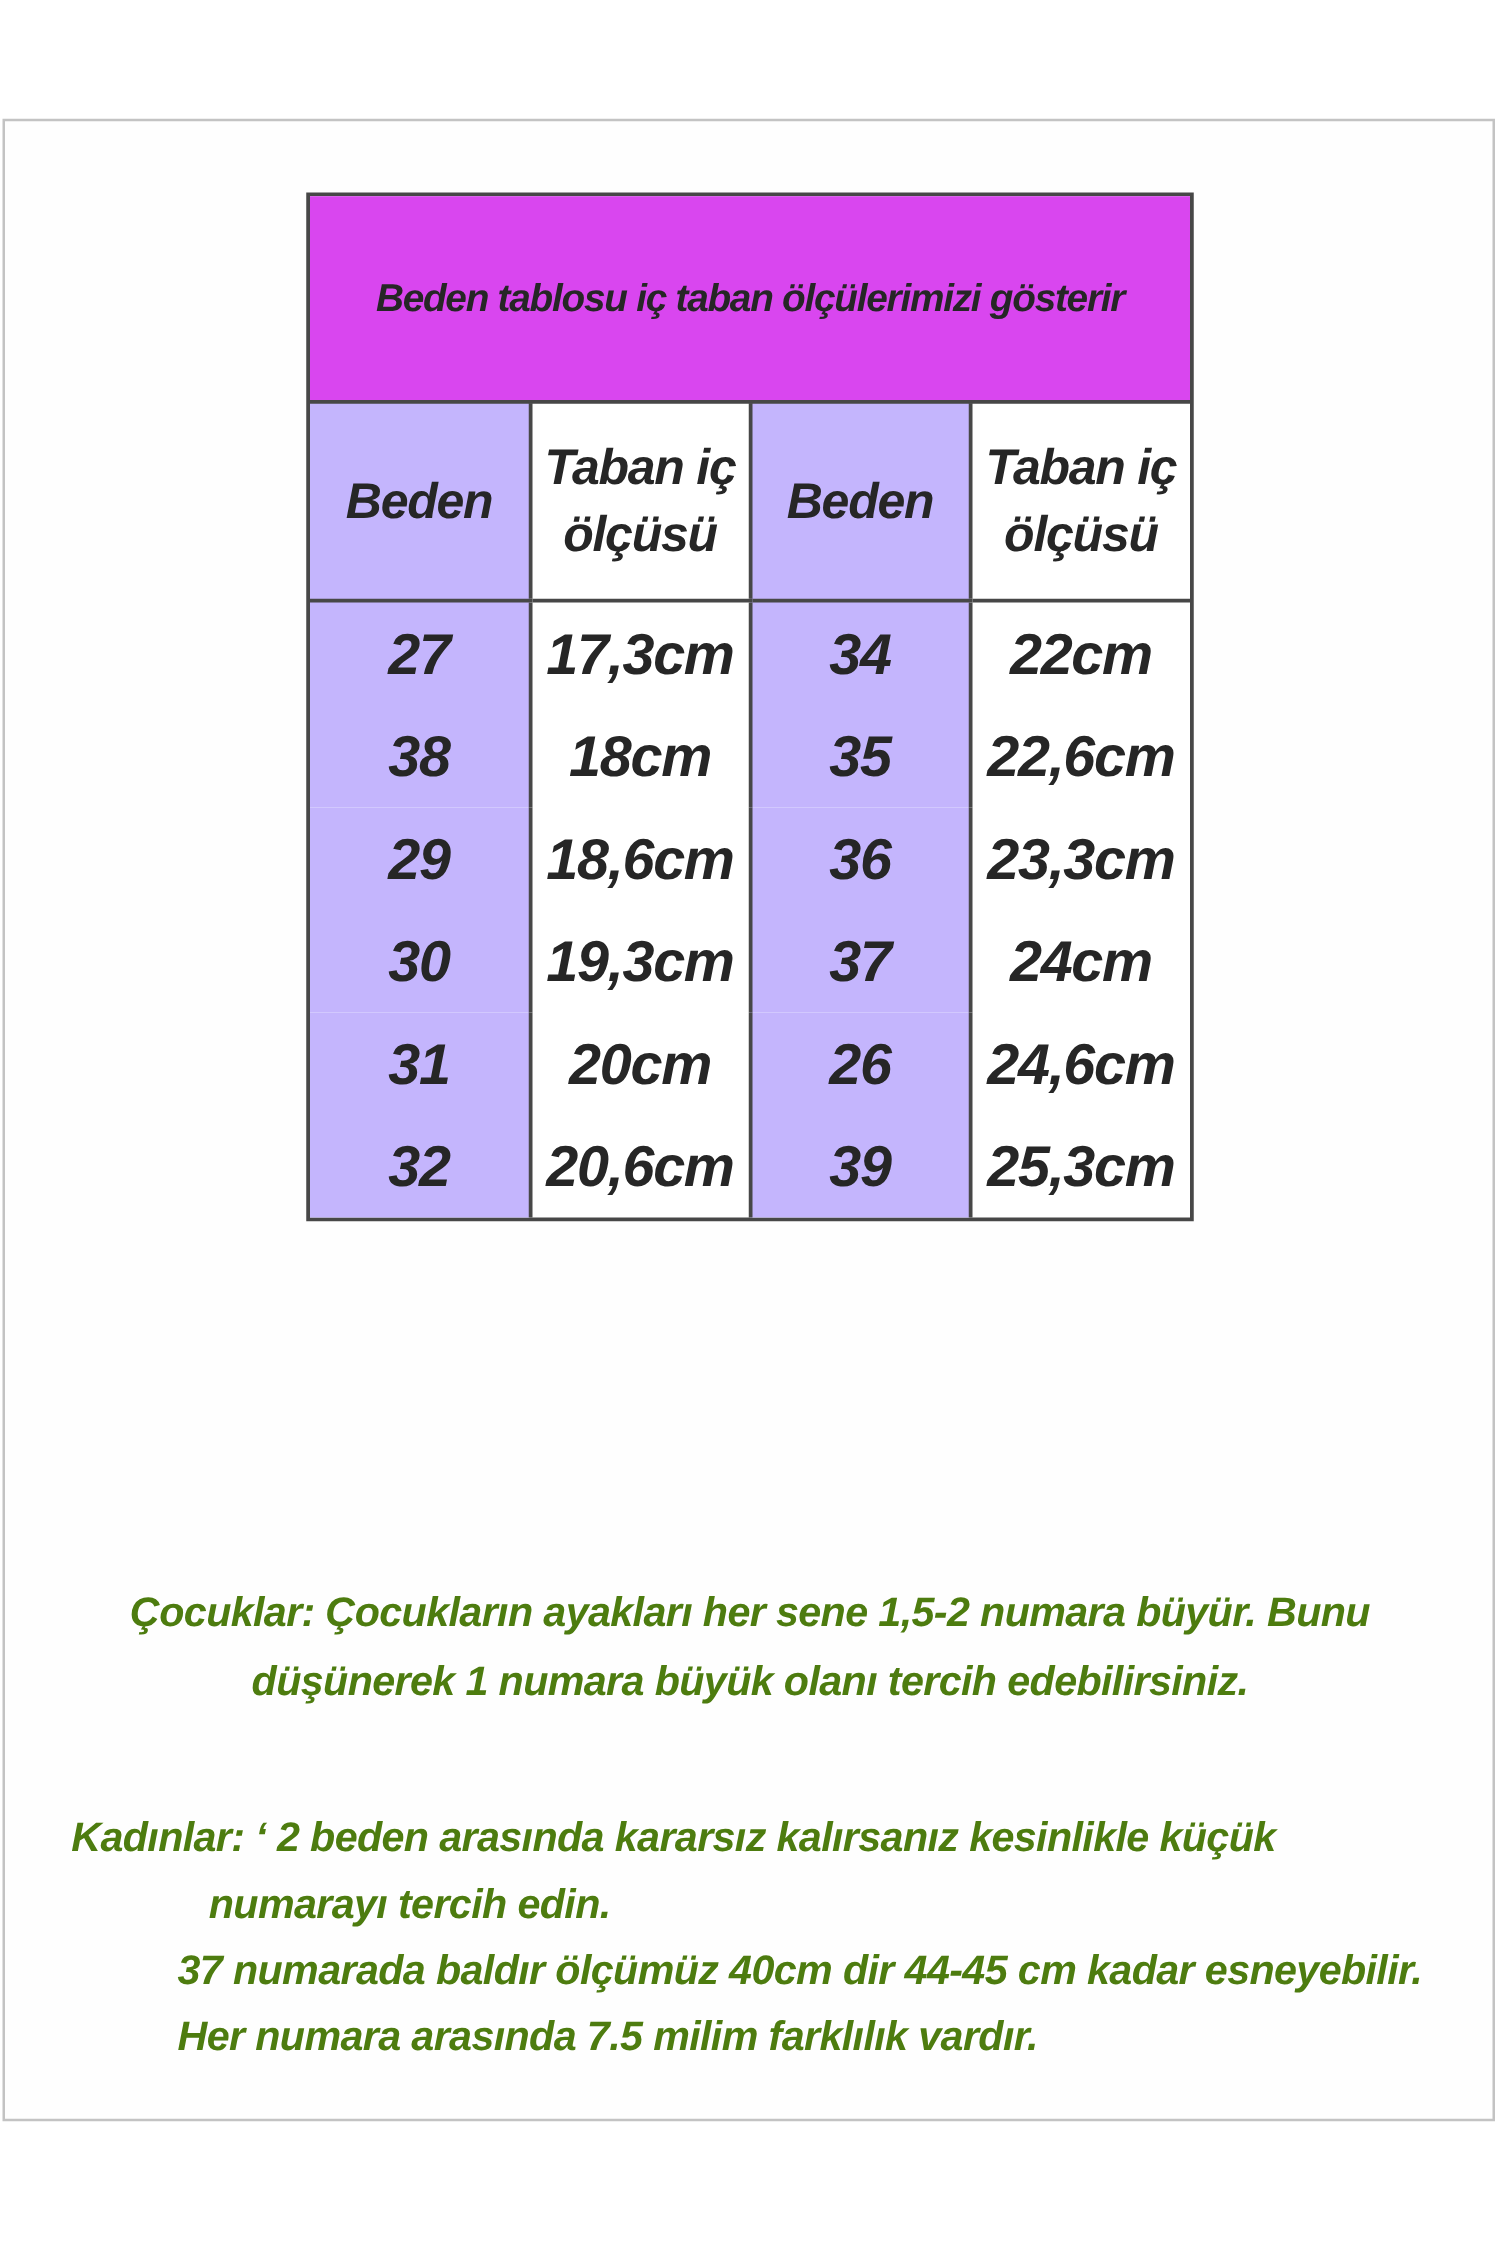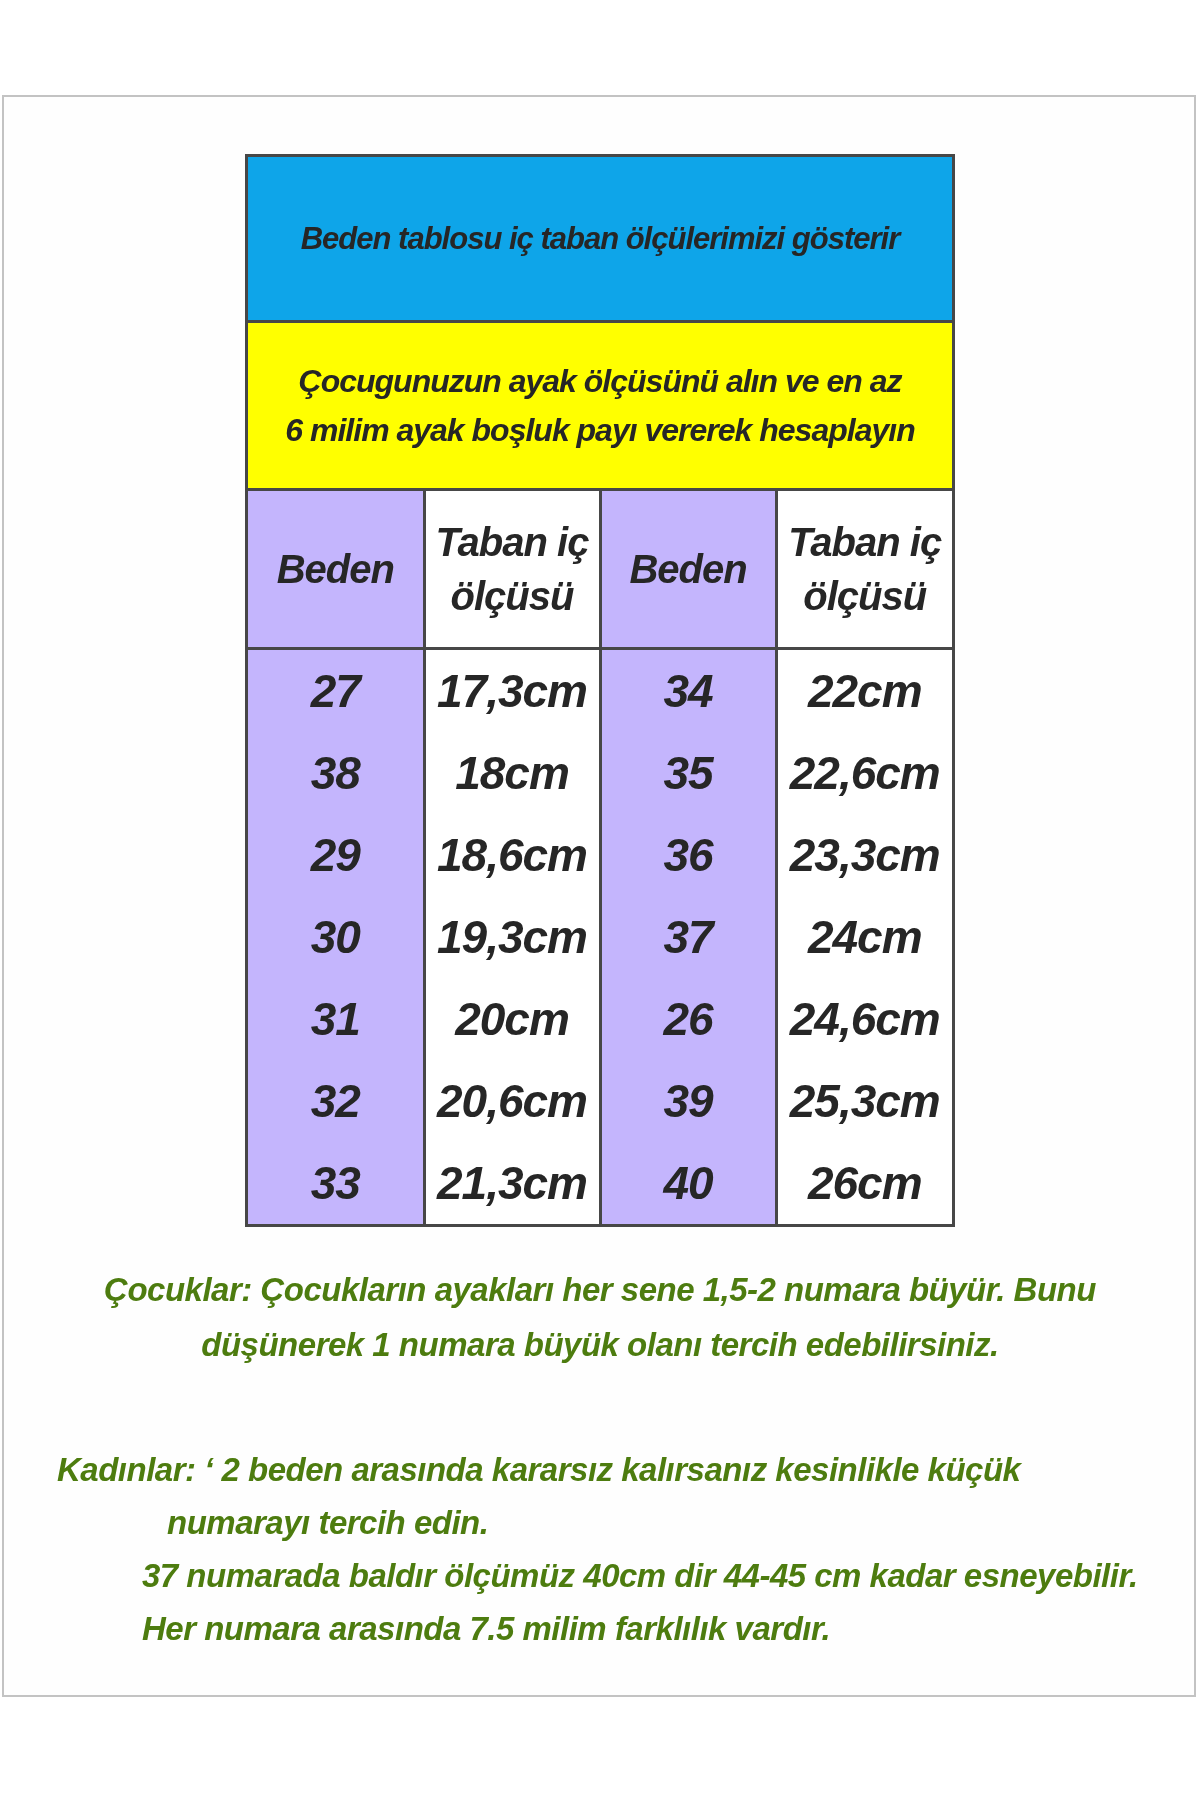--- a/index.html
+++ b/index.html
@@ -37,21 +37,21 @@
     table-layout: fixed;
   }
   table.size-table td {
     padding: 0;
     text-align: center;
     vertical-align: middle;
     letter-spacing: -1px;
   }
   .title-cell {
     height: 163px;
-    background: #0ea5e9;
+    background: #d946ef;
     font-size: 31px;
     border-bottom: 3px solid #474747;
   }
   .notice-cell {
     height: 165px;
     background: #ffff00;
     font-size: 32px;
     line-height: 49px;
     border-bottom: 3px solid #474747;
   }
@@ -106,26 +106,20 @@
       <colgroup>
         <col style="width:25%">
           <col style="width:25%">
           <col style="width:25%">
           <col style="width:25%">
       </colgroup>
       <tbody>
         <tr>
           <td colspan="4" class="title-cell">Beden tablosu iç taban ölçülerimizi gösterir</td>
         </tr>
-        <tr>
-          <td colspan="4" class="notice-cell">
-            <div>Çocugunuzun ayak ölçüsünü alın ve en az</div>
-            <div>6 milim ayak boşluk payı vererek hesaplayın</div>
-          </td>
-        </tr>
         <tr class="header-row">
           <td class="gray">Beden</td>
           <td>Taban iç ölçüsü</td>
           <td class="gray">Beden</td>
           <td>Taban iç ölçüsü</td>
         </tr>
         <tr class="data-row">
           <td class="gray">27</td>
           <td>17,3cm</td>
           <td class="gray">34</td>
@@ -154,26 +148,20 @@
           <td>20cm</td>
           <td class="gray">26</td>
           <td>24,6cm</td>
         </tr>
         <tr class="data-row">
           <td class="gray">32</td>
           <td>20,6cm</td>
           <td class="gray">39</td>
           <td>25,3cm</td>
         </tr>
-        <tr class="data-row">
-          <td class="gray">33</td>
-          <td>21,3cm</td>
-          <td class="gray">40</td>
-          <td>26cm</td>
-        </tr>
       </tbody>
     </table>
   </div>
 
   <div class="note note-children">
     <div>Çocuklar: Çocukların ayakları her sene 1,5-2 numara büyür. Bunu</div>
     <div>düşünerek 1 numara büyük olanı tercih edebilirsiniz.</div>
   </div>
 
   <div class="note note-women">

